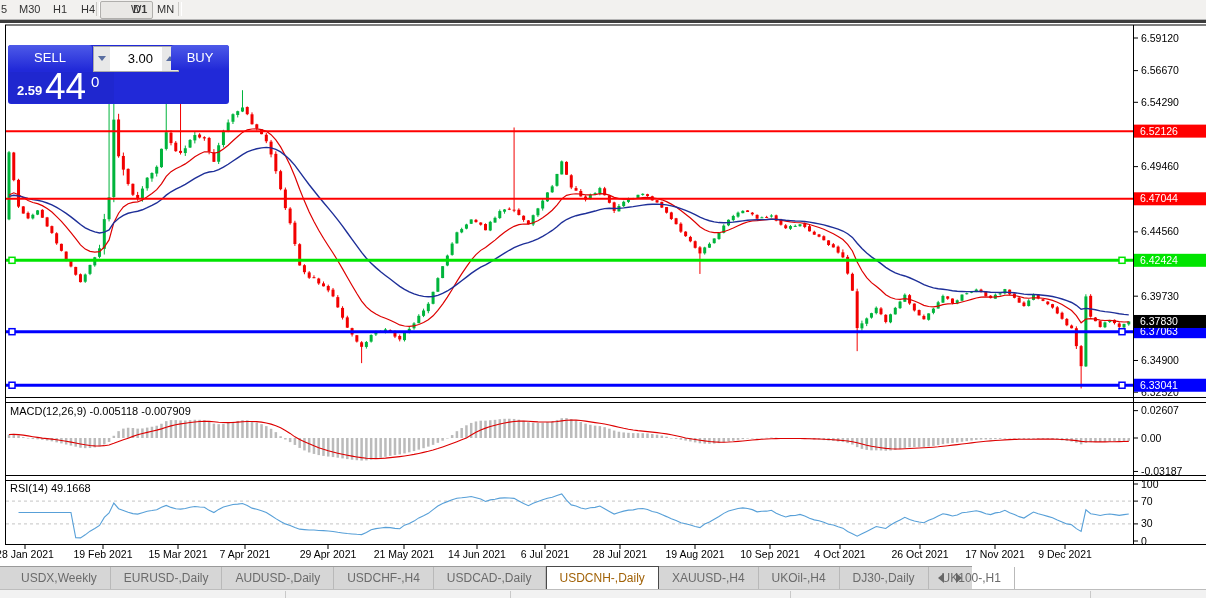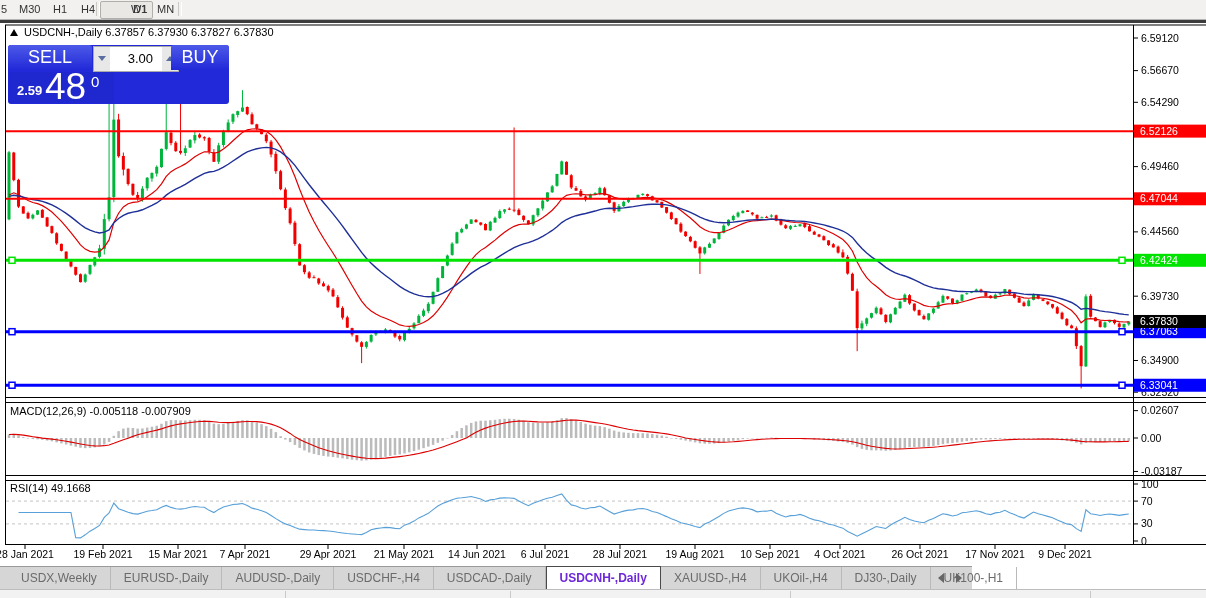--- a/index.html
+++ b/index.html
@@ -8,21 +8,21 @@
   #toolbar{position:absolute;left:0;top:0;width:1206px;height:19px;background:#f2f1ef;border-bottom:1px solid #b5b5b5;}
   .tfbtn{position:absolute;top:1px;height:16px;line-height:16px;font-size:11px;color:#333;padding:0 5px;border-radius:2px;}
   .tfbtn.active{background:#e9e8e5;border:1px solid #b0afac;line-height:14px;}
   .tbsep{position:absolute;top:2px;width:2px;height:14px;border-left:1px solid #c9c8c5;border-right:1px solid #ffffff;}
   #winline{position:absolute;left:0;top:20px;width:1206px;height:3px;background:#3c3c3c;}
   
   #hdr{position:absolute;left:10px;top:26px;height:13px;font-size:11px;color:#000;z-index:30;}
   #hdr .tri{display:inline-block;width:0;height:0;border-left:4px solid transparent;border-right:4px solid transparent;border-bottom:7px solid #000;margin-right:6px;}
   
   #panel{position:absolute;left:8px;top:45px;width:221px;height:59px;z-index:40;background:#2129d8;border-radius:3px;}
-  .pbtn{position:absolute;top:0;height:25px;background:linear-gradient(#4d5ae8,#2129d8);color:#fff;font-size:18px;text-align:center;line-height:25px;border-radius:3px 3px 0 0;}
+  .pbtn{position:absolute;top:0;height:25px;background:linear-gradient(#4d5ae8,#2129d8);color:#fff;font-size:13px;text-align:center;line-height:25px;border-radius:3px 3px 0 0;}
   #sellbtn{left:0;width:84px;}
   #buybtn{right:0;width:58px;}
   #volwrap{position:absolute;left:85px;top:1px;width:84px;height:24px;background:#d9d9d9;border:1px solid #aaa;display:flex;}
   .spin{width:16px;height:100%;background:#e8e8e8;position:relative;}
   .spin .ar{position:absolute;left:4px;top:9px;width:0;height:0;border-left:4px solid transparent;border-right:4px solid transparent;}
   .ar.dn{border-top:5px solid #5a6ea0;}
   .ar.up{border-bottom:5px solid #5a6ea0;}
   #volval{flex:1;background:#fff;font-size:13px;color:#000;text-align:right;line-height:24px;padding-right:9px;}
   .pricebox{position:absolute;top:27px;bottom:1px;background:#1f27cf;color:#fff;}
   #sellprice{left:1px;width:105px;}
@@ -33,21 +33,21 @@
   #sellprice .pbig{left:36px;} #sellprice .psup{left:82px;}
   #buyprice .pbig{left:34px;} #buyprice .psup{left:84px;}
   
   .indlabel{position:absolute;left:10px;font-size:11px;color:#000;z-index:10;}
   
   #chart-svg{position:absolute;left:0;top:0;z-index:5;}
   
   #tabbar{position:absolute;left:0;top:566px;width:972px;height:23px;background:#d6d6d6;border-top:1px solid #9a9a9a;display:flex;align-items:stretch;z-index:20;}
   .tab{font-size:12px;color:#6b6b6b;line-height:22px;padding:0 13px;border-right:1px solid #b9b9b9;white-space:nowrap;}
   .tab.first{margin-left:8px;}
-  .tab.active{background:#fff;color:#6d28d9;font-weight:bold;border:1px solid #4a4a4a;border-bottom:none;margin-top:-1px;line-height:23px;}
+  .tab.active{background:#fff;color:#a16207;font-weight:normal;border:1px solid #4a4a4a;border-bottom:none;margin-top:-1px;line-height:23px;}
   .tscroll{position:absolute;top:6px;width:0;height:0;}
   #tsl{right:28px;border-top:5px solid transparent;border-bottom:5px solid transparent;border-right:6px solid #666;}
   #tsr{right:10px;border-top:5px solid transparent;border-bottom:5px solid transparent;border-left:6px solid #666;}
   
   #statusbar{position:absolute;left:0;top:589px;width:1206px;height:9px;background:#f2f2f2;border-top:1px solid #bdbdbd;z-index:20;}
   .stsep{position:absolute;top:1px;height:8px;width:1px;background:#c9c9c9;}
 </style>
 </head>
 <body>
 
@@ -883,39 +883,36 @@
       <line x1="840" y1="545" x2="840" y2="549" stroke="#000000" stroke-width="1"></line>
       <text x="840" y="558" font-size="10.5" fill="#000" text-anchor="middle" font-family="Liberation Sans,sans-serif">4 Oct 2021</text>
       <line x1="920" y1="545" x2="920" y2="549" stroke="#000000" stroke-width="1"></line>
       <text x="920" y="558" font-size="10.5" fill="#000" text-anchor="middle" font-family="Liberation Sans,sans-serif">26 Oct 2021</text>
       <line x1="995" y1="545" x2="995" y2="549" stroke="#000000" stroke-width="1"></line>
       <text x="995" y="558" font-size="10.5" fill="#000" text-anchor="middle" font-family="Liberation Sans,sans-serif">17 Nov 2021</text>
       <line x1="1065" y1="545" x2="1065" y2="549" stroke="#000000" stroke-width="1"></line>
       <text x="1065" y="558" font-size="10.5" fill="#000" text-anchor="middle" font-family="Liberation Sans,sans-serif">9 Dec 2021</text>
     </svg>
 
-  <div id="hdr">
-    <span class="tri"></span><span>USDCNH-,Daily  6.37857 6.37930 6.37827 6.37830</span>
-  </div>
 
   <div id="panel">
     <div id="sellbtn" class="pbtn">SELL</div>
     <div id="volwrap">
       <div class="spin">
           <span class="ar dn"></span>
         </div>
       <div id="volval">3.00</div>
       <div class="spin">
           <span class="ar up"></span>
         </div>
     </div>
     <div id="buybtn" class="pbtn">BUY</div>
     <div id="sellprice" class="pricebox">
       <span class="psm">2.59</span>
-      <span class="pbig">48</span>
+      <span class="pbig">44</span>
       <span class="psup">0</span>
     </div>
   </div>
 
   <div class="indlabel" style="top:405px">MACD(12,26,9) -0.005118 -0.007909</div>
   <div class="indlabel" style="top:482px">RSI(14) 49.1668</div>
 
   <div id="tabbar">
     <span id="tsl" class="tscroll"></span>
     <span id="tsr" class="tscroll"></span>

